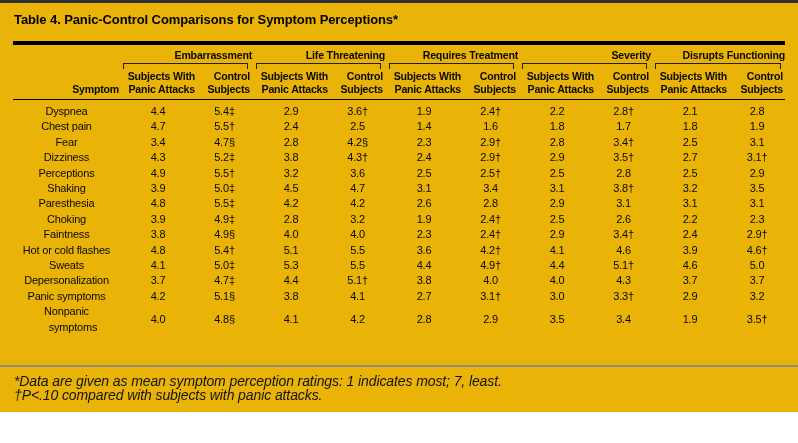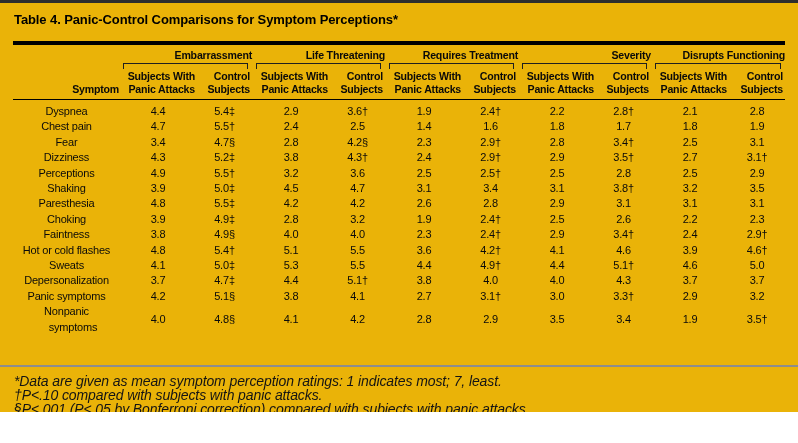--- a/index.html
+++ b/index.html
@@ -298,17 +298,16 @@
           <td>3.5†</td>
         </tr>
       </tbody>
   </table>
 
   <div class="sep-rule"></div>
 
   <div class="footnotes">
     <div>*Data are given as mean symptom perception ratings: 1 indicates most; 7, least.</div>
     <div>†P&lt;.10 compared with subjects with panic attacks.</div>
-    <div>§P&lt;.001 (P&lt;.05 by Bonferroni correction) compared with subjects with panic attacks.</div>
   </div>
 
   <div class="bottom-bar"></div>
 </div>
 
 </body></html>

